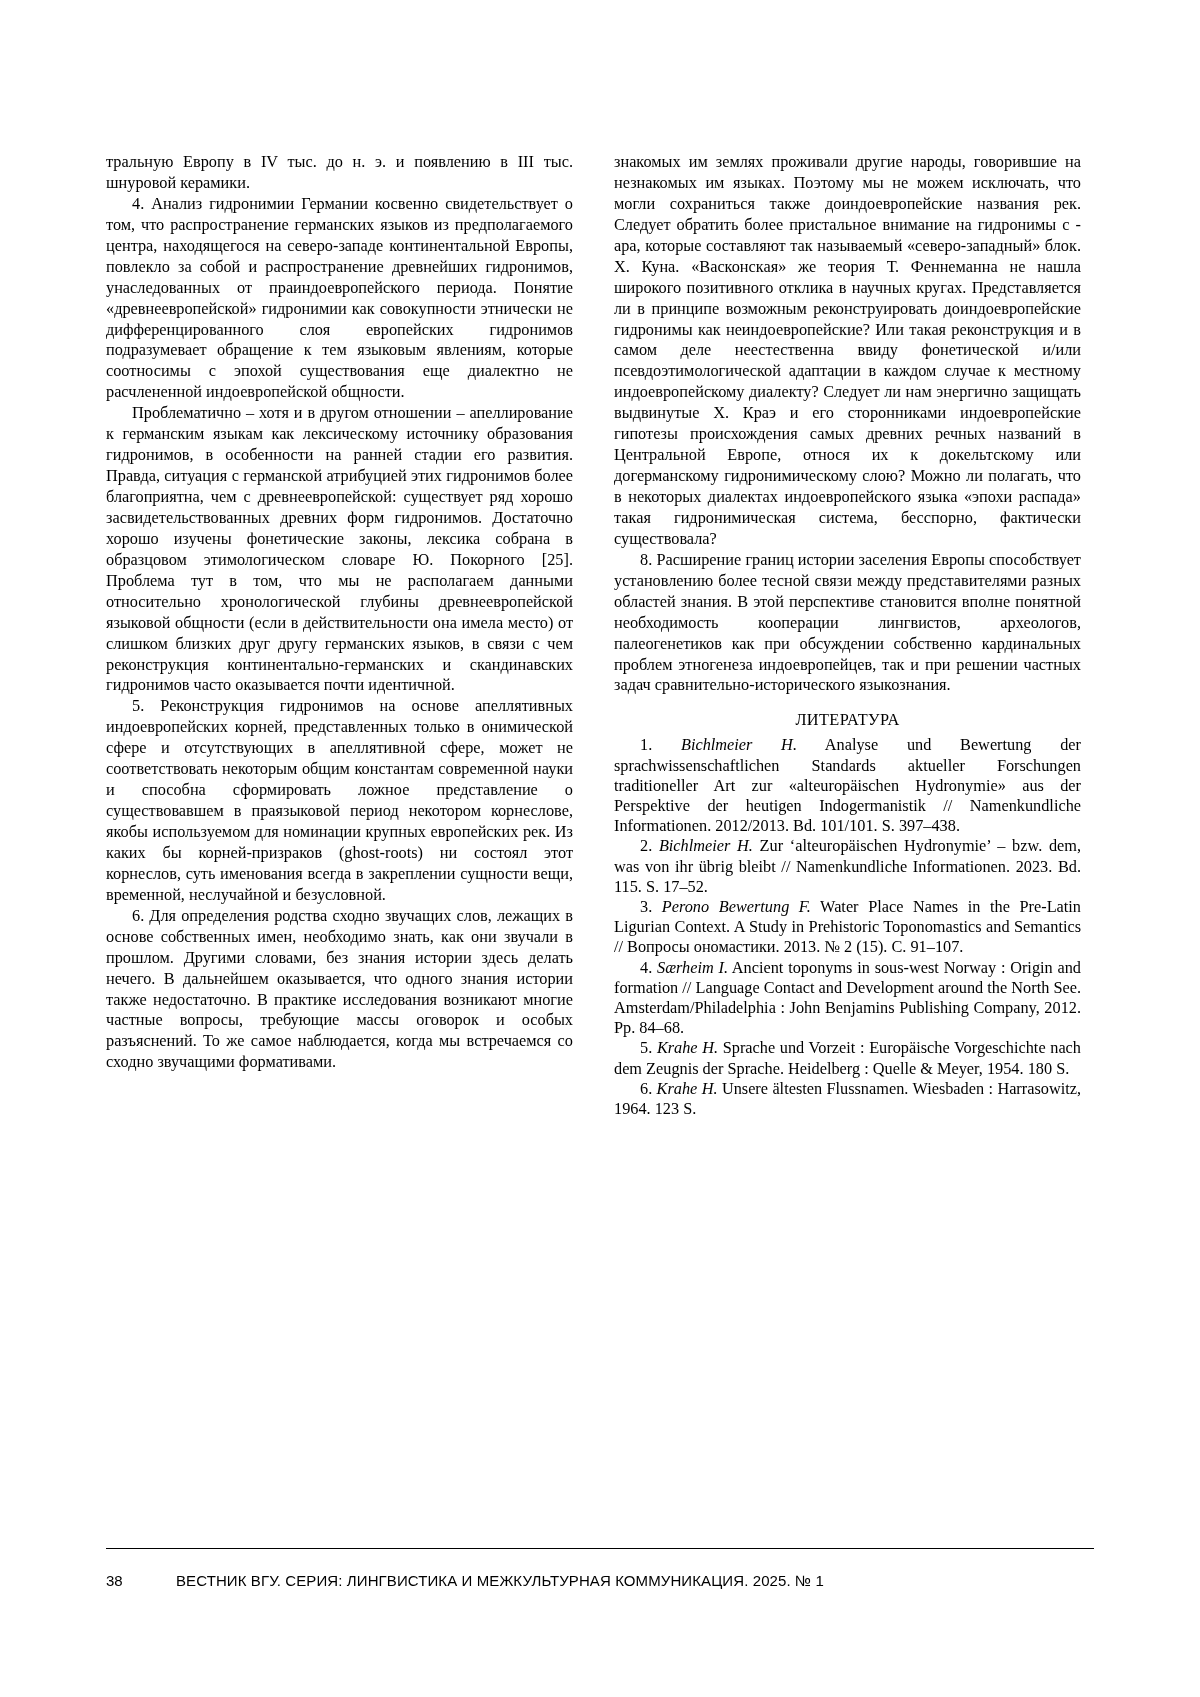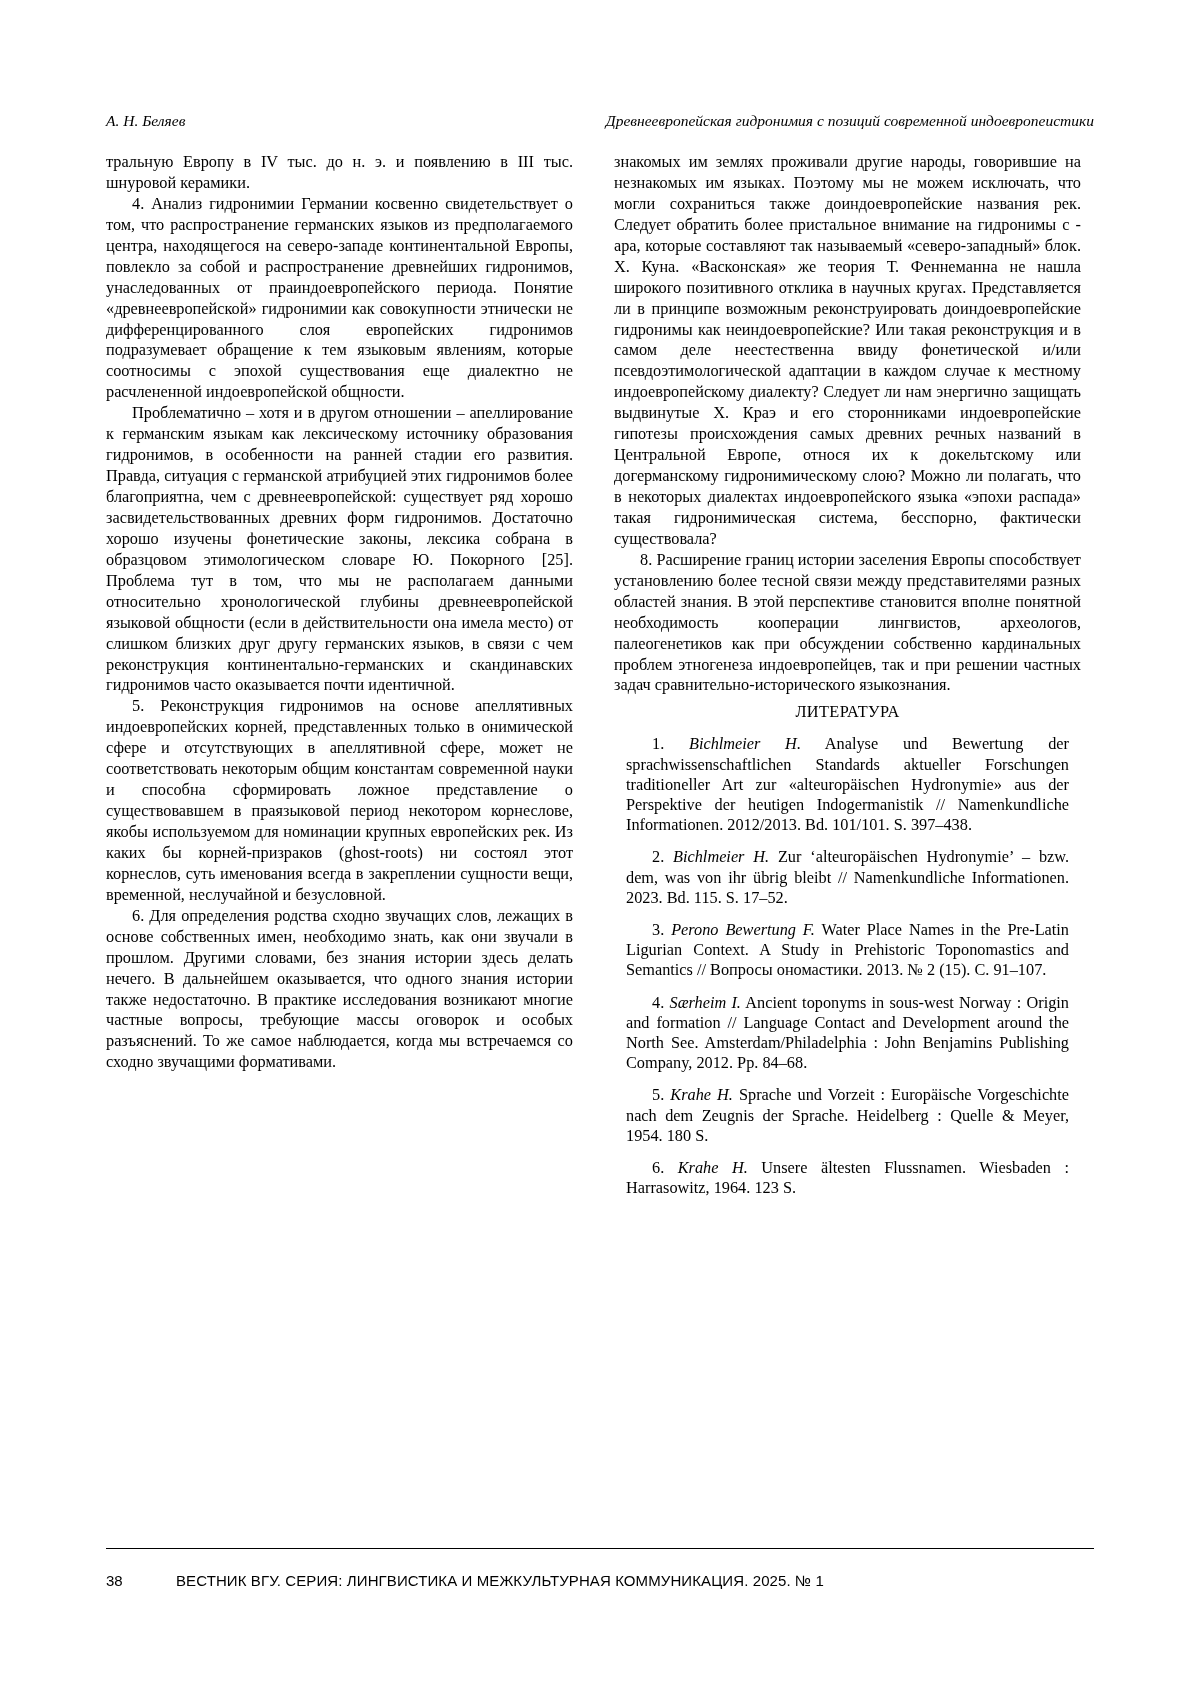--- a/index.html
+++ b/index.html
@@ -59,30 +59,30 @@
     text-align: justify;
     text-justify: inter-word;
     hyphens: manual;
   }
   p.indent {
     text-indent: 26px;
   }
   .refs-heading {
     text-align: center;
     font-size: 16.3px;
-    margin-top: 6px;
+    margin-top: 14px;
     margin-bottom: 5px;
     letter-spacing: 0.4px;
   }
   .ref {
     font-size: 16.3px;
     line-height: 1.24;
     text-align: justify;
     text-indent: 26px;
-    margin: 12px;
+    margin: 0;
   }
   .ref .it {
     font-style: italic;
   }
   .it { font-style: italic; }
   .footer-rule {
     position: absolute;
     left: 106px;
     top: 1548px;
     width: 988px;
@@ -107,24 +107,20 @@
     text-align: left;
     letter-spacing: 0.1px;
     padding-right: 40px;
   }
 </style>
 </head>
 <body>
 
 <div class="page">
 
-  <div class="running-head">
-    <span class="author">А. Н. Беляев</span>
-    <span class="title">Древнеевропейская гидронимия с позиций современной индоевропеистики</span>
-  </div>
 
   <div class="columns">
 
     <div class="col">
       <p>тральную Европу в IV тыс. до н. э. и появлению в III тыс. шнуровой керамики.</p>
       <p class="indent">4. Анализ гидронимии Германии косвенно свидетельствует о том, что распространение германских языков из предполагаемого центра, находящегося на северо-западе континентальной Европы, повлекло за собой и распространение древнейших гидронимов, унаследованных от праиндоевропейского периода. Понятие «древнеевропейской» гидронимии как совокупности этнически не дифференцированного слоя европейских гидронимов подразумевает обращение к тем языковым явлениям, которые соотносимы с эпохой существования еще диалектно не расчлененной индоевропейской общности.</p>
       <p class="indent">Проблематично – хотя и в другом отношении – апеллирование к германским языкам как лексическому источнику образования гидронимов, в особенности на ранней стадии его развития. Правда, ситуация с германской атрибуцией этих гидронимов более благоприятна, чем с древнеевропейской: существует ряд хорошо засвидетельствованных древних форм гидронимов. Достаточно хорошо изучены фонетические законы, лексика собрана в образцовом этимологическом словаре Ю. Покорного [25]. Проблема тут в том, что мы не располагаем данными относительно хронологической глубины древнеевропейской языковой общности (если в действительности она имела место) от слишком близких друг другу германских языков, в связи с чем реконструкция континентально-германских и скандинавских гидронимов часто оказывается почти идентичной.</p>
       <p class="indent">5. Реконструкция гидронимов на основе апеллятивных индоевропейских корней, представленных только в онимической сфере и отсутствующих в апеллятивной сфере, может не соответствовать некоторым общим константам современной науки и способна сформировать ложное представление о существовавшем в праязыковой период некотором корнеслове, якобы используемом для номинации крупных европейских рек. Из каких бы корней-призраков (ghost-roots) ни состоял этот корнеслов, суть именования всегда в закреплении сущности вещи, временной, неслучайной и безусловной.</p>
       <p class="indent">6. Для определения родства сходно звучащих слов, лежащих в основе собственных имен, необходимо знать, как они звучали в прошлом. Другими словами, без знания истории здесь делать нечего. В дальнейшем оказывается, что одного знания истории также недостаточно. В практике исследования возникают многие частные вопросы, требующие массы оговорок и особых разъяснений. То же самое наблюдается, когда мы встречаемся со сходно звучащими формативами.</p>
     </div>

